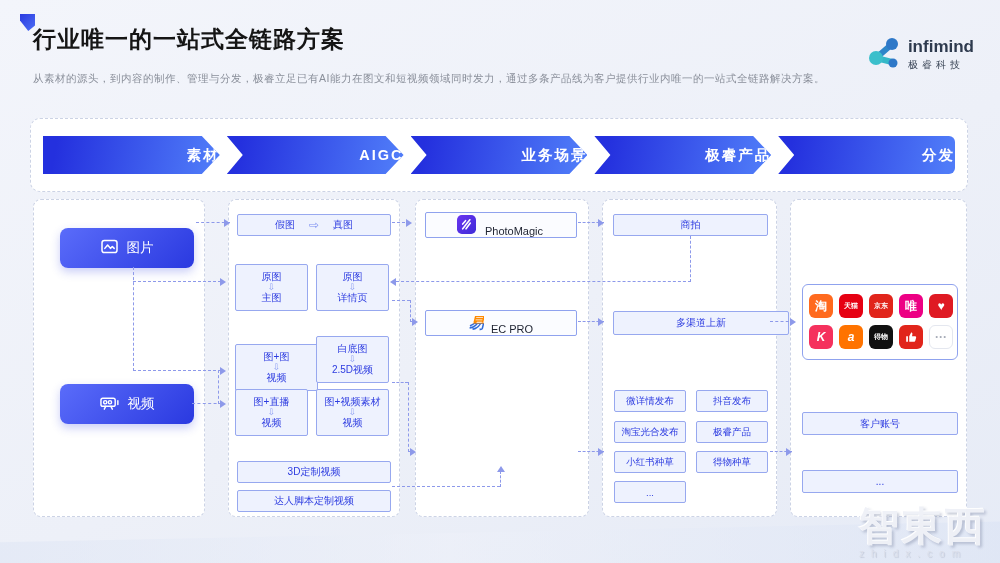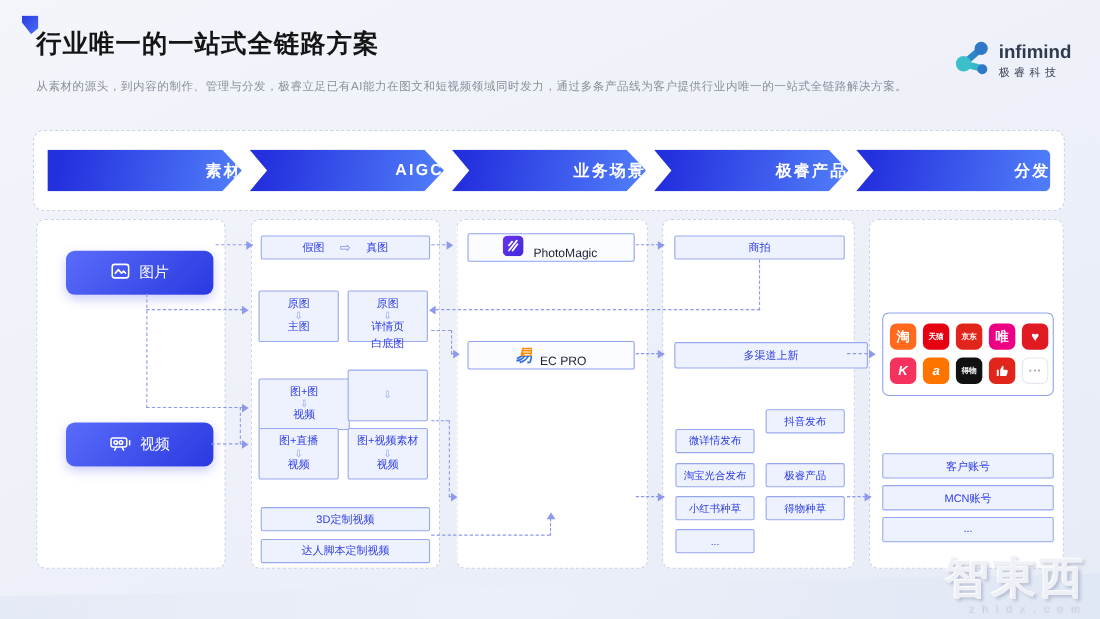--- a/index.html
+++ b/index.html
@@ -61,21 +61,21 @@
   
   .dh{position:absolute;border-top:1.5px dashed #8d99ea;z-index:3;}
   .dv{position:absolute;border-left:1.5px dashed #8d99ea;z-index:3;}
   .ar{position:absolute;width:0;height:0;border-top:4px solid transparent;border-bottom:4px solid transparent;
       border-left:6px solid #8d99ea;z-index:3;}
   .al{position:absolute;width:0;height:0;border-top:4px solid transparent;border-bottom:4px solid transparent;
       border-right:6px solid #8d99ea;z-index:3;}
   .au{position:absolute;width:0;height:0;border-left:4px solid transparent;border-right:4px solid transparent;
       border-bottom:6px solid #8d99ea;z-index:3;}
   
-  .wm{position:absolute;right:12px;bottom:4px;text-align:right;z-index:20;opacity:.95;}
+  .wm{position:absolute;right:12px;bottom:4px;text-align:left;z-index:20;opacity:.95;}
   .wm-text{font-size:40px;font-weight:800;color:#eff1f7;letter-spacing:3px;line-height:1;
            text-shadow:-1px -1px 0 #ffffff,2px 2px 3px rgba(140,150,175,.55);}
   .wm-domain{font-size:10px;color:#dcdfe9;letter-spacing:7px;margin-top:2px;
              text-shadow:1px 1px 1px rgba(150,160,180,.45);}
   .yi{font-weight:800;font-style:italic;font-size:15px;
       background:linear-gradient(180deg,#ff8a00 48%,#2f6bd8 52%);
       -webkit-background-clip:text;background-clip:text;color:transparent;}
 </style>
 </head>
 <body>
@@ -160,21 +160,21 @@
       <span>原图</span>
       <span class="downarr">⇩</span>
       <span>详情页</span>
     </div>
 
     <div class="bluebox pair" style="left:6px;top:144px;width:83px;height:47px;">
       <span>图+图</span>
       <span class="downarr">⇩</span>
       <span>视频</span>
     </div>
-    <div class="bluebox pair" style="left:87px;top:136px;width:73px;height:47px;gap:36px;">
+    <div class="bluebox pair" style="left:87px;top:136px;width:73px;height:47px;">
       <span>白底图</span>
       <span class="downarr">⇩</span>
       <span>2.5D视频</span>
     </div>
 
     <div class="bluebox pair" style="left:6px;top:189px;width:73px;height:47px;">
       <span>图+直播</span>
       <span class="downarr">⇩</span>
       <span>视频</span>
     </div>
@@ -217,21 +217,21 @@
   <div class="col" style="left:602px;width:175px;">
     <div class="bluebox" style="left:10px;top:14px;width:155px;height:22px;">
       <span>商拍</span>
     </div>
     <div class="bluebox" style="left:10px;top:111px;width:176px;height:24px;">
       <span>多渠道上新</span>
     </div>
     <div class="bluebox" style="left:11px;top:190px;width:72px;height:22px;font-size:9.5px;">
       <span>微详情发布</span>
     </div>
-    <div class="bluebox" style="left:93px;top:172px;width:72px;height:22px;font-size:9.5px;">
+    <div class="bluebox" style="left:93px;top:190px;width:72px;height:22px;font-size:9.5px;">
       <span>抖音发布</span>
     </div>
     <div class="bluebox" style="left:11px;top:221px;width:72px;height:22px;font-size:9.5px;">
       <span>淘宝光合发布</span>
     </div>
     <div class="bluebox" style="left:93px;top:221px;width:72px;height:22px;font-size:9.5px;">
       <span>极睿产品</span>
     </div>
     <div class="bluebox" style="left:11px;top:251px;width:72px;height:22px;font-size:9.5px;">
       <span>小红书种草</span>
@@ -274,23 +274,20 @@
         <svg width="14" height="14" viewBox="0 0 16 16" fill="#fff">
           <path d="M2.5 7h2v6.5h-2zM6 13.5V7l2.2-4.2c.9 0 1.6.8 1.4 1.7L9.2 7h3.3c.9 0 1.6.8 1.4 1.7l-.9 3.4c-.2.8-.9 1.4-1.7 1.4H6z"></path>
         </svg>
       </div>
       <div class="app" style="background:#FFFFFF;color:#A7ACB8;border:1px solid #E4E7EF">
           <span>···</span>
         </div>
     </div>
     <div class="bluebox" style="left:11px;top:212px;width:156px;height:23px;text-align:center;">
       <span>客户账号</span>
-    </div>
-    <div class="bluebox" style="left:11px;top:241px;width:156px;height:23px;">
-      <span>MCN账号</span>
     </div>
     <div class="bluebox" style="left:11px;top:270px;width:156px;height:23px;">
       <span>...</span>
     </div>
   </div>
 
   <div class="dh" style="left:196px;top:222px;width:34px;"></div>
   <div class="ar" style="left:224px;top:219px;"></div>
 
   <div class="dh" style="left:392px;top:222px;width:18px;"></div>

